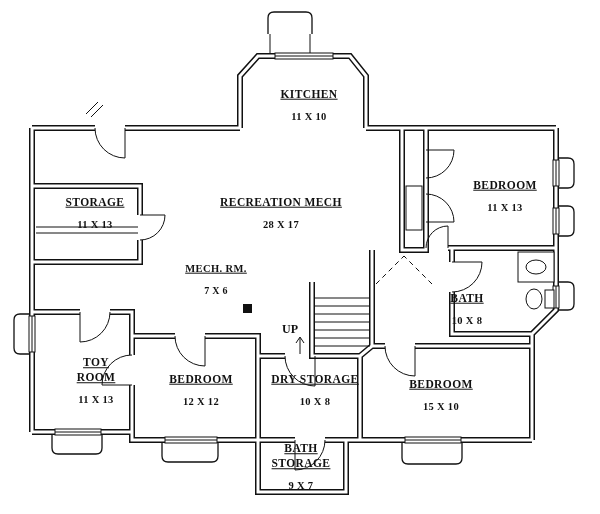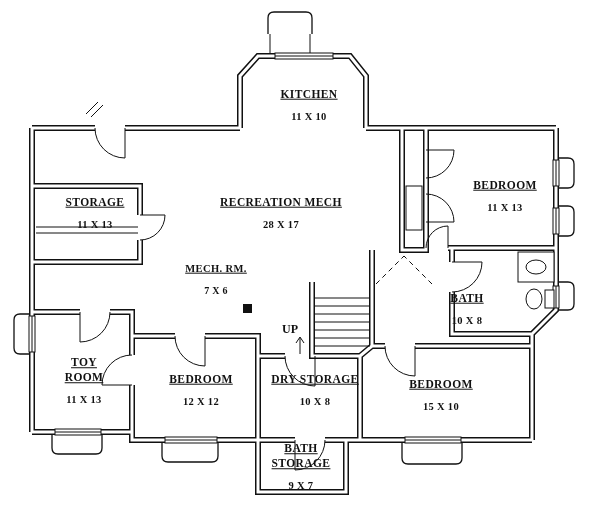--- a/index.html
+++ b/index.html
@@ -168,21 +168,21 @@
   <div class="lbl" style="left:505px;top:196px">
     <span class="nm">BEDROOM</span>
     <span class="dm">11 X 13</span>
   </div>
 
   <div class="lbl" style="left:467px;top:309px">
     <span class="nm">BATH</span>
     <span class="dm">10 X 8</span>
   </div>
 
-  <div class="lbl" style="left:84px;top:381px">
+  <div class="lbl" style="left:96px;top:381px">
     <span class="nm">TOY</span>
     <span class="nm">ROOM</span>
     <span class="dm">11 X 13</span>
   </div>
 
   <div class="lbl" style="left:201px;top:390px">
     <span class="nm">BEDROOM</span>
     <span class="dm">12 X 12</span>
   </div>
 

